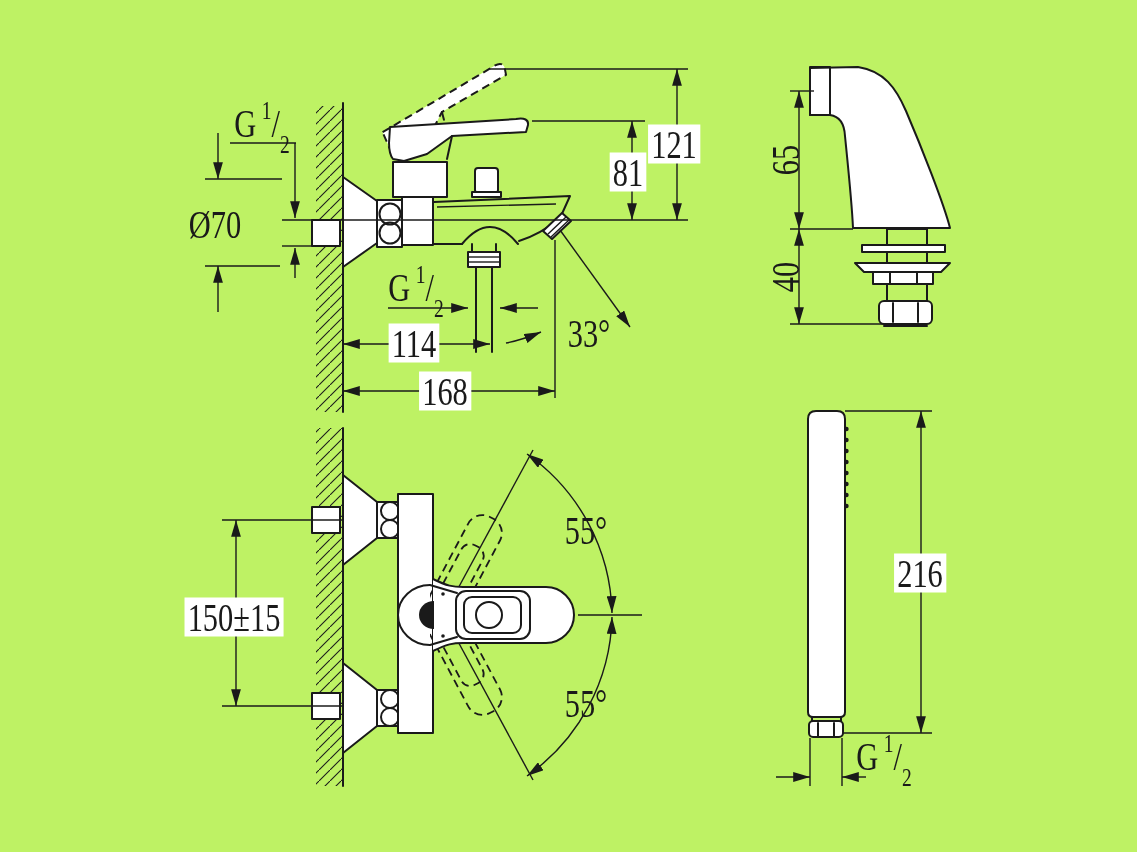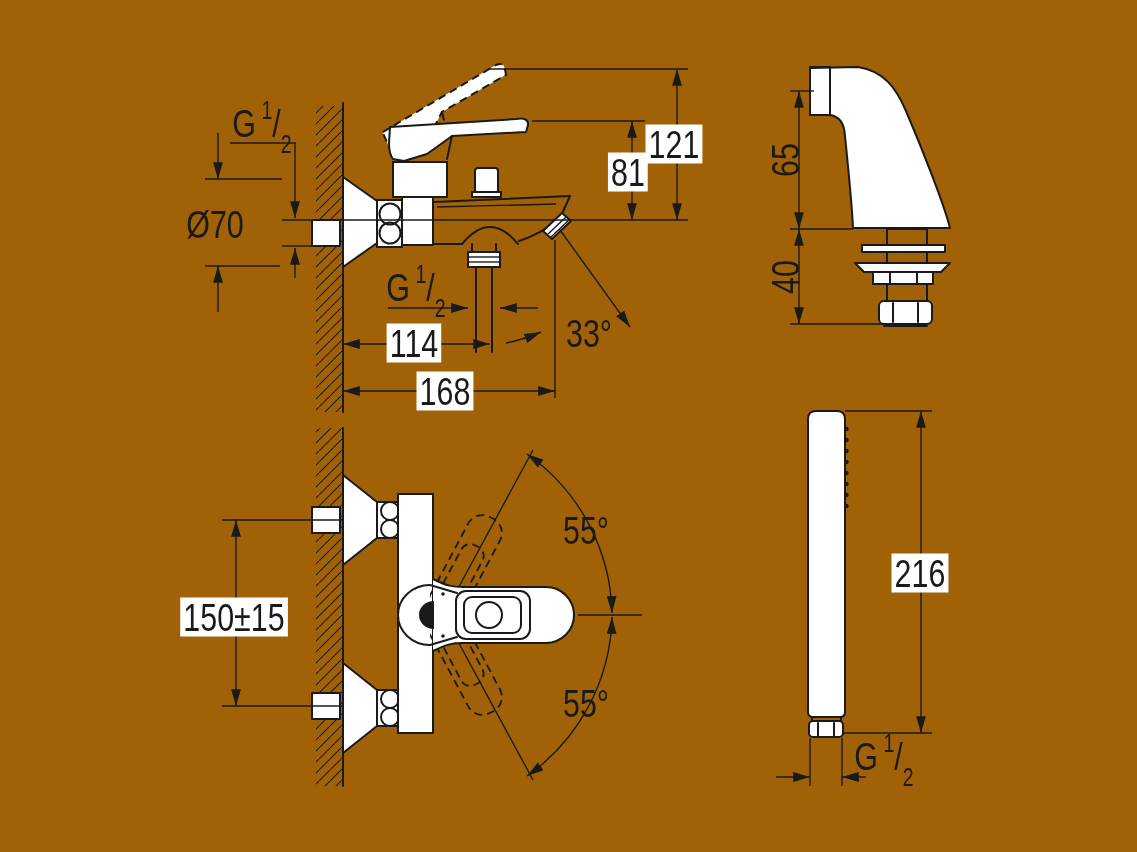--- a/index.html
+++ b/index.html
@@ -1,17 +1,17 @@
 <!DOCTYPE html>
 <html><head>
 <meta charset="utf-8">
 <style>
   html,body{margin:0;padding:0;background:#fff;}
-  #stage{position:relative;width:1137px;height:852px;background:#a16207;overflow:hidden;
-         font-family:Liberation Sans, sans-serif;}
+  #stage{position:relative;width:1137px;height:852px;background:#bef264;overflow:hidden;
+         font-family:Liberation Serif, serif;}
   svg{position:absolute;left:0;top:0;}
   .o{stroke:#1a1a1a;stroke-width:2;fill:none;stroke-linejoin:round;stroke-linecap:round;}
   .of{stroke:#1a1a1a;stroke-width:2;fill:#ffffff;stroke-linejoin:round;}
   .t{stroke:#1a1a1a;stroke-width:1.4;fill:none;stroke-linecap:butt;}
   .dashg{stroke-dasharray:8 5;}
   .dsh{stroke:#1a1a1a;stroke-width:1.8;fill:none;stroke-dasharray:8 5;}
   .ink{fill:#1a1a1a;stroke:none;}
   .dim{position:absolute;font-size:39px;line-height:1.0;color:#1a1a1a;white-space:nowrap;
        transform:translate(-50%,-50%) scaleX(0.78);}
   .dim.bg{background:#ffffff;padding:0 4px;}

